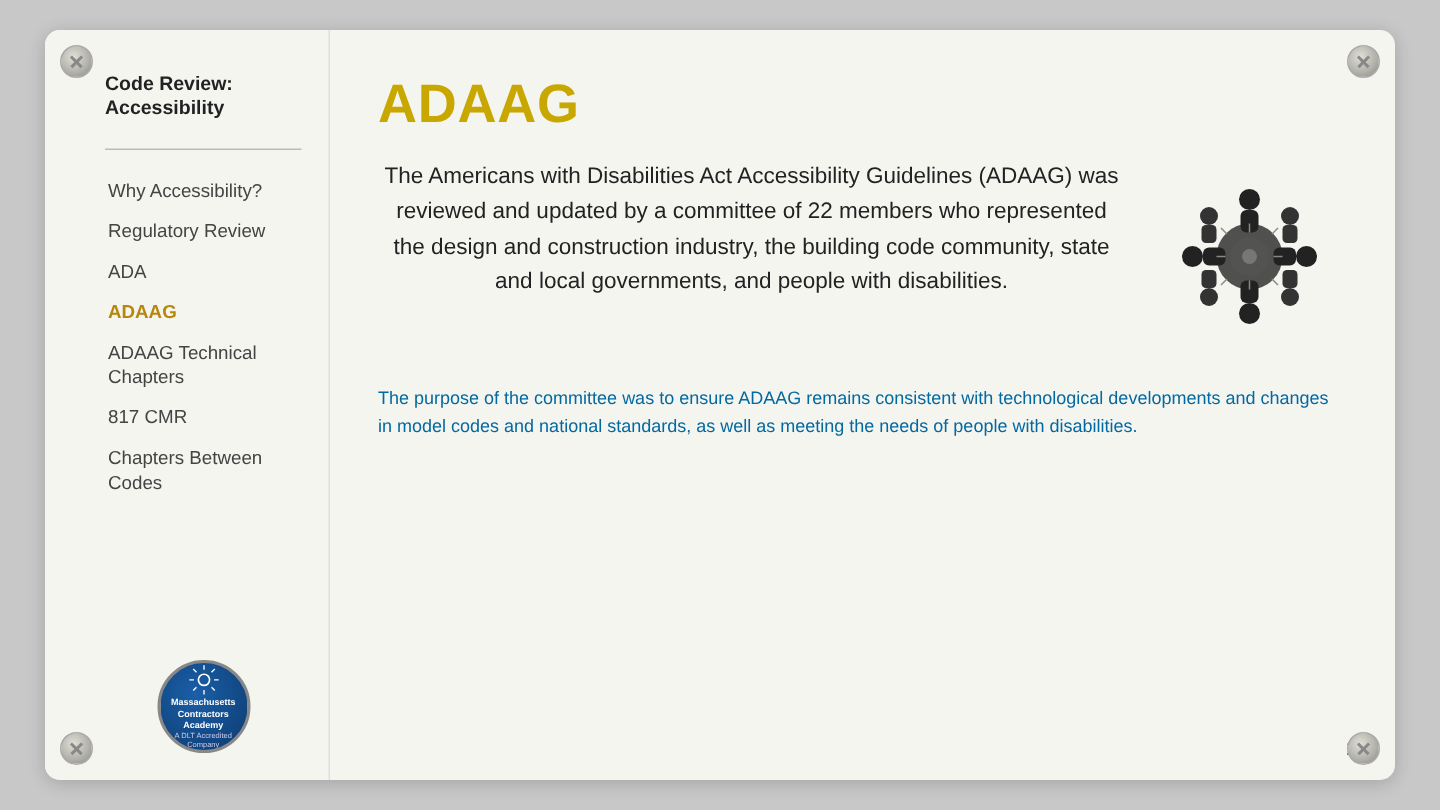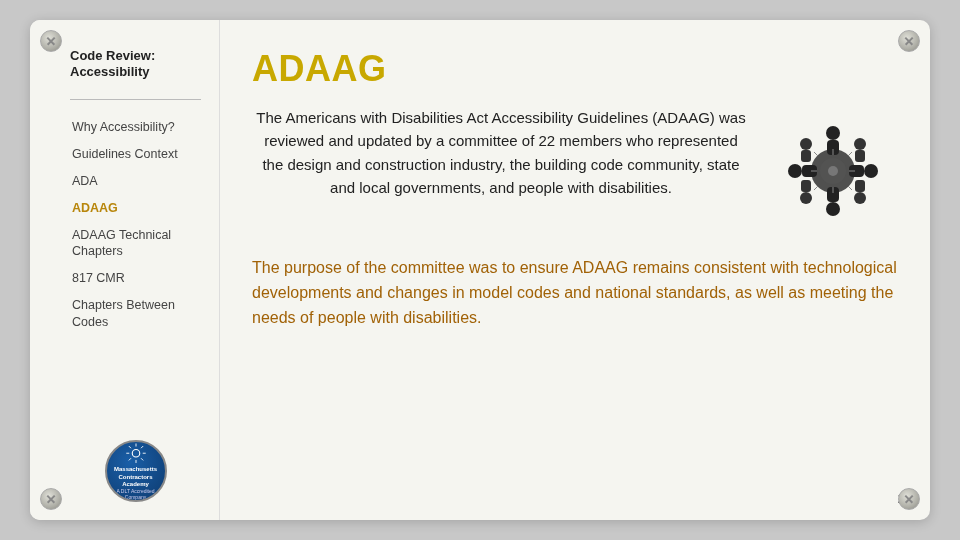--- a/index.html
+++ b/index.html
@@ -186,22 +186,22 @@
       min-width: 130px;
       height: 130px;
       display: flex;
       align-items: center;
       justify-content: center;
       flex-shrink: 0;
     }
 
     
     .content-bottom-text {
-      font-size: 16px;
-      color: #a16207;
+      font-size: 12px;
+      color: #0369a1;
       line-height: 1.55;
       flex: 1;
     }
 
     .page-number {
       position: absolute;
       bottom: 14px;
       right: 18px;
       font-size: 13px;
       color: #555;
@@ -216,21 +216,21 @@
   <div class="screw screw-tr"></div>
   <div class="screw screw-bl"></div>
   <div class="screw screw-br"></div>
 
   <div class="sidebar">
     <div class="sidebar-title" style="white-space: pre-line;">Code Review:
 Accessibility</div>
     <div class="sidebar-divider"></div>
     <nav class="sidebar-nav">
       <div class="nav-item">Why Accessibility?</div>
-      <div class="nav-item">Guidelines Context</div>
+      <div class="nav-item">Regulatory Review</div>
       <div class="nav-item">ADA</div>
       <div class="nav-item active bold-label">ADAAG</div>
       <div class="nav-item" style="white-space: pre-line;">ADAAG Technical
 Chapters</div>
       <div class="nav-item">817 CMR</div>
       <div class="nav-item" style="white-space: pre-line;">Chapters Between
 Codes</div>
     </nav>
 
     <div class="sidebar-logo">

